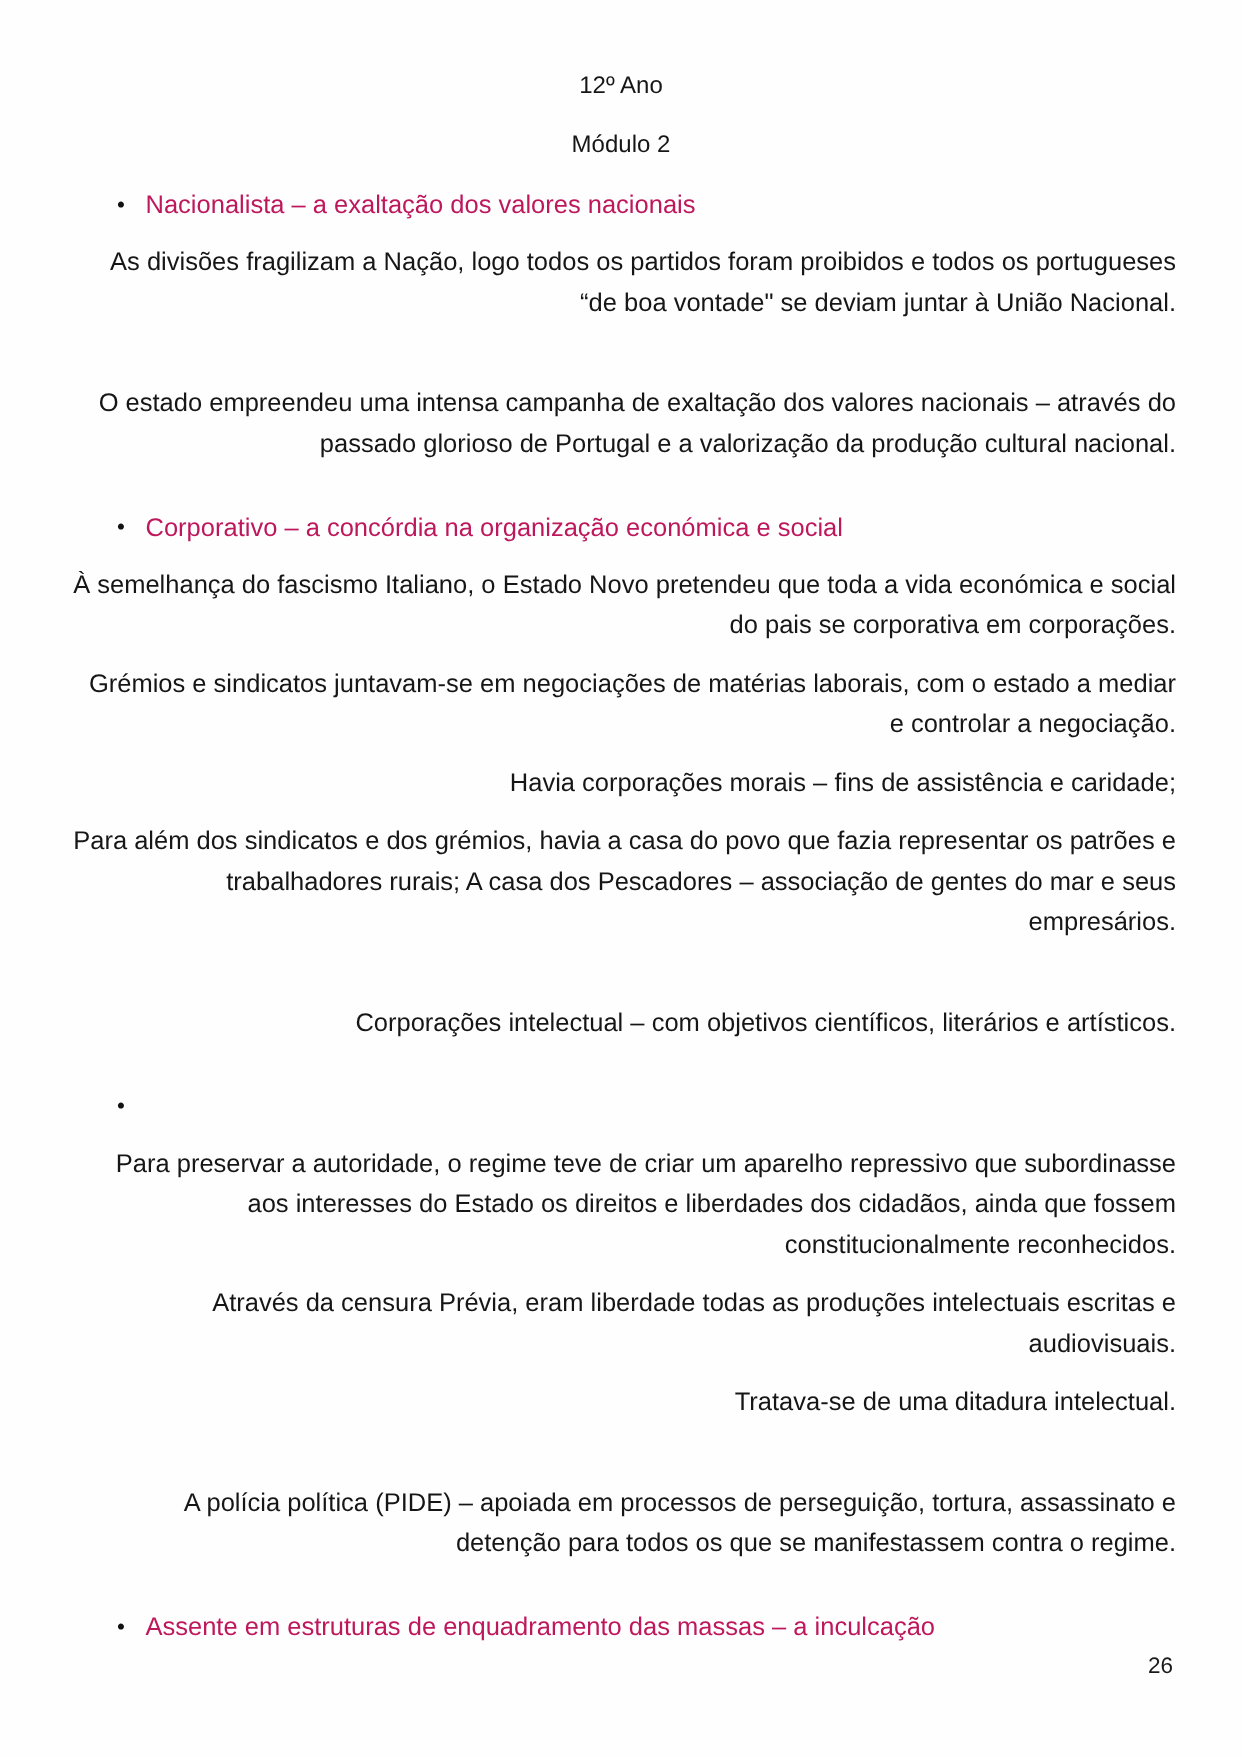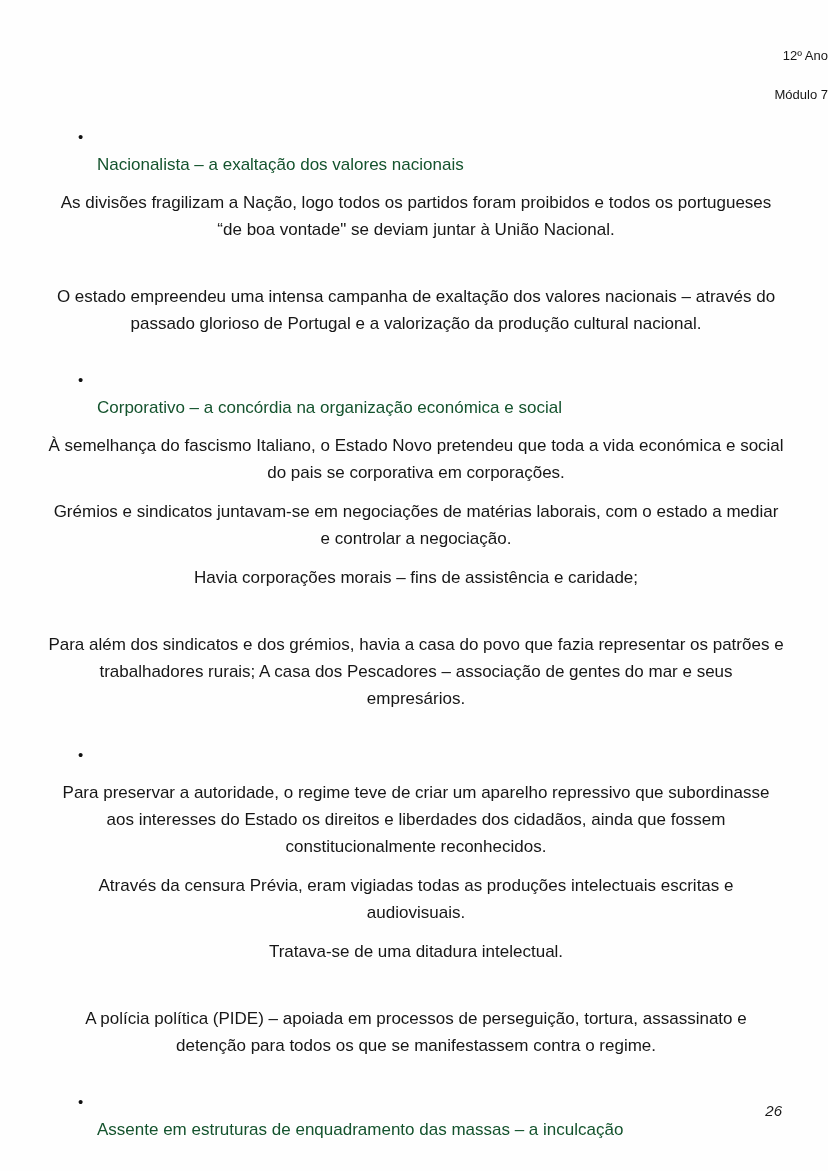--- a/index.html
+++ b/index.html
@@ -18,22 +18,22 @@
   }
 
   .page {
     position: absolute;
     inset: 0;
     background: #fefefe;
   }
 
   
   .doc-header {
-    text-align: right;
-    font-size: 13px;
+    text-align: center;
+    font-size: 16px;
     line-height: 1.2;
     color: #161616;
   }
   #header-year  { position: absolute; left: 0; right: 0; top: 48px; }
   #header-module{ position: absolute; left: 0; right: 0; top: 87px; }
 
   
   .content {
     position: absolute;
     left: 48px;
@@ -55,78 +55,77 @@
     flex: 0 0 auto;
     width: 19px;
     line-height: 25px;
     font-size: 15px;
     color: #111;
     text-align: left;
   }
   .bullet-text {
     font-size: 17px;
     line-height: 25px;
-    color: #14532d;
-    margin-top: 28px;
+    color: #be185d;
   }
 
   
   .para {
     font-size: 17px;
     line-height: 27px;
     color: #161616;
     margin: 0 0 12px 0;
-    text-align: center;
+    text-align: right;
   }
   .para:last-child { margin-bottom: 0; margin-top: 40px; }
 
   
   #page-number {
     position: absolute;
     right: 46px;
     bottom: 52px;
     font-size: 15px;
     color: #1a1a1a;
-    font-style: italic;
   }
 </style>
 </head>
 <body>
 
 <div class="page">
 
   <div class="doc-header" id="header-year">12º Ano</div>
 
-  <div class="doc-header" id="header-module">Módulo 7</div>
+  <div class="doc-header" id="header-module">Módulo 2</div>
 
   <div class="content" id="content-column">
       <div class="section">
         <div class="bullet-row">
           <span class="bullet-dot">•</span>
           <span class="bullet-text">Nacionalista – a exaltação dos valores nacionais</span>
         </div>
         <p class="para">As divisões fragilizam a Nação, logo todos os partidos foram proibidos e todos os portugueses “de boa vontade" se deviam juntar à União Nacional.</p>
         <p class="para">O estado empreendeu uma intensa campanha de exaltação dos valores nacionais – através do passado glorioso de Portugal e a valorização da produção cultural nacional.</p>
       </div>
       <div class="section">
         <div class="bullet-row">
           <span class="bullet-dot">•</span>
           <span class="bullet-text">Corporativo – a concórdia na organização económica e social</span>
         </div>
         <p class="para">À semelhança do fascismo Italiano, o Estado Novo pretendeu que toda a vida económica e social do pais se corporativa em corporações.</p>
         <p class="para">Grémios e sindicatos juntavam-se em negociações de matérias laborais, com o estado a mediar e controlar a negociação.</p>
         <p class="para">Havia corporações morais – fins de assistência e caridade;</p>
         <p class="para">Para além dos sindicatos e dos grémios, havia a casa do povo que fazia representar os patrões e trabalhadores rurais; A casa dos Pescadores – associação de gentes do mar e seus empresários.</p>
+        <p class="para">Corporações intelectual – com objetivos científicos, literários e artísticos.</p>
       </div>
       <div class="section">
         <div class="bullet-row">
           <span class="bullet-dot">•</span>
         </div>
         <p class="para">Para preservar a autoridade, o regime teve de criar um aparelho repressivo que subordinasse aos interesses do Estado os direitos e liberdades dos cidadãos, ainda que fossem constitucionalmente reconhecidos.</p>
-        <p class="para">Através da censura Prévia, eram vigiadas todas as produções intelectuais escritas e audiovisuais.</p>
+        <p class="para">Através da censura Prévia, eram liberdade todas as produções intelectuais escritas e audiovisuais.</p>
         <p class="para">Tratava-se de uma ditadura intelectual.</p>
         <p class="para">A polícia política (PIDE) – apoiada em processos de perseguição, tortura, assassinato e detenção para todos os que se manifestassem contra o regime.</p>
       </div>
       <div class="section">
         <div class="bullet-row">
           <span class="bullet-dot">•</span>
           <span class="bullet-text">Assente em estruturas de enquadramento das massas – a inculcação</span>
         </div>
       </div>
     </div>

